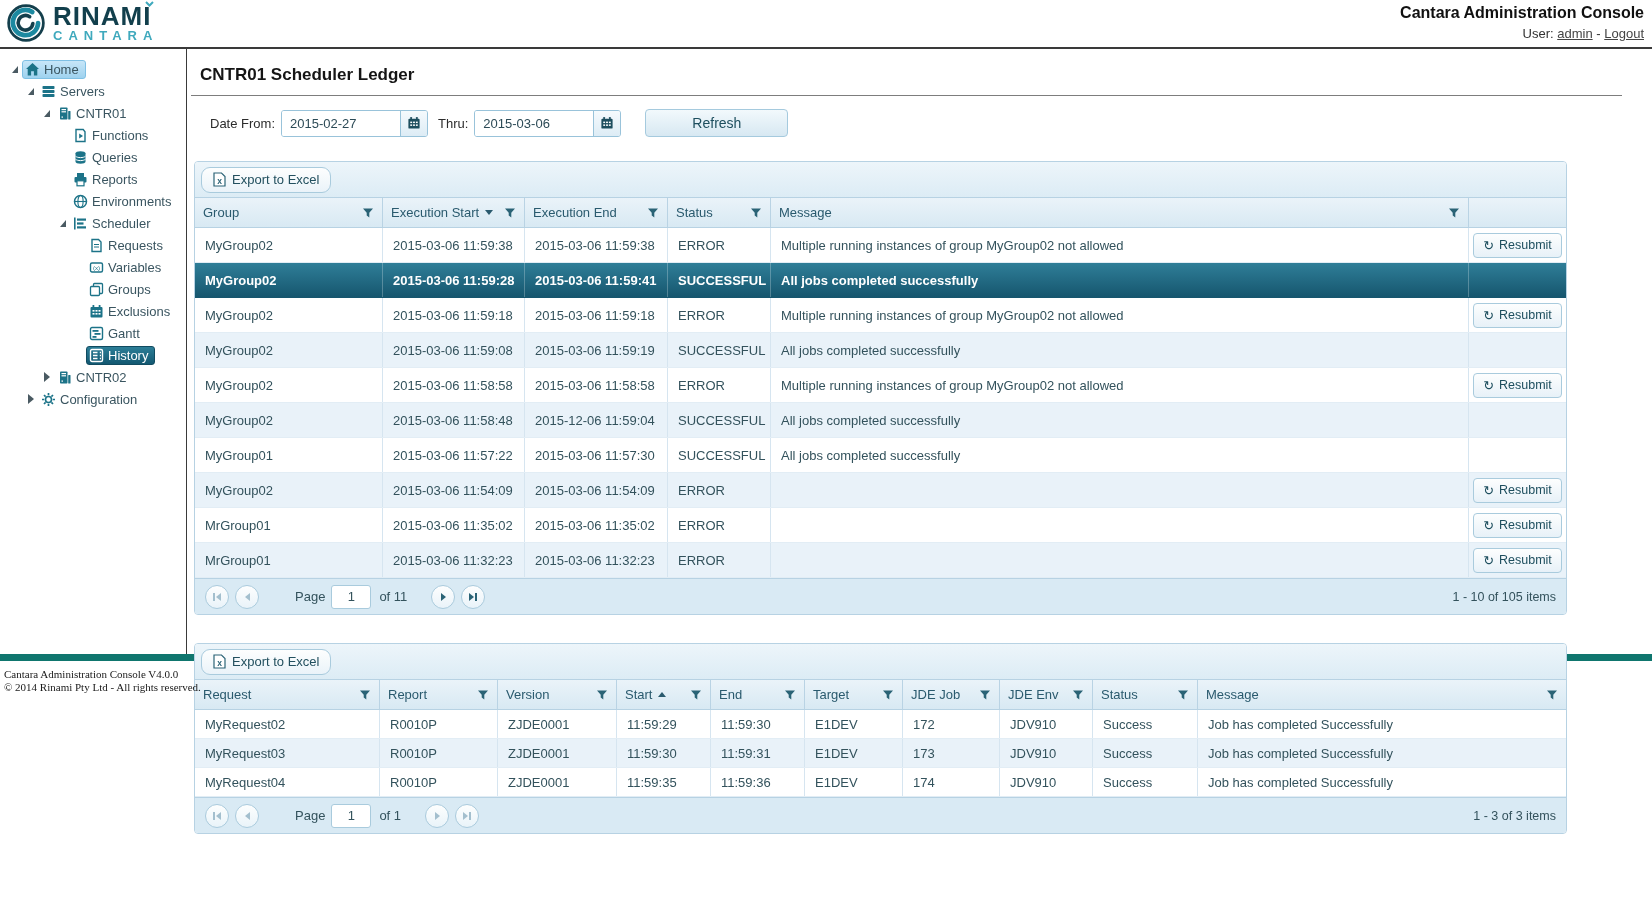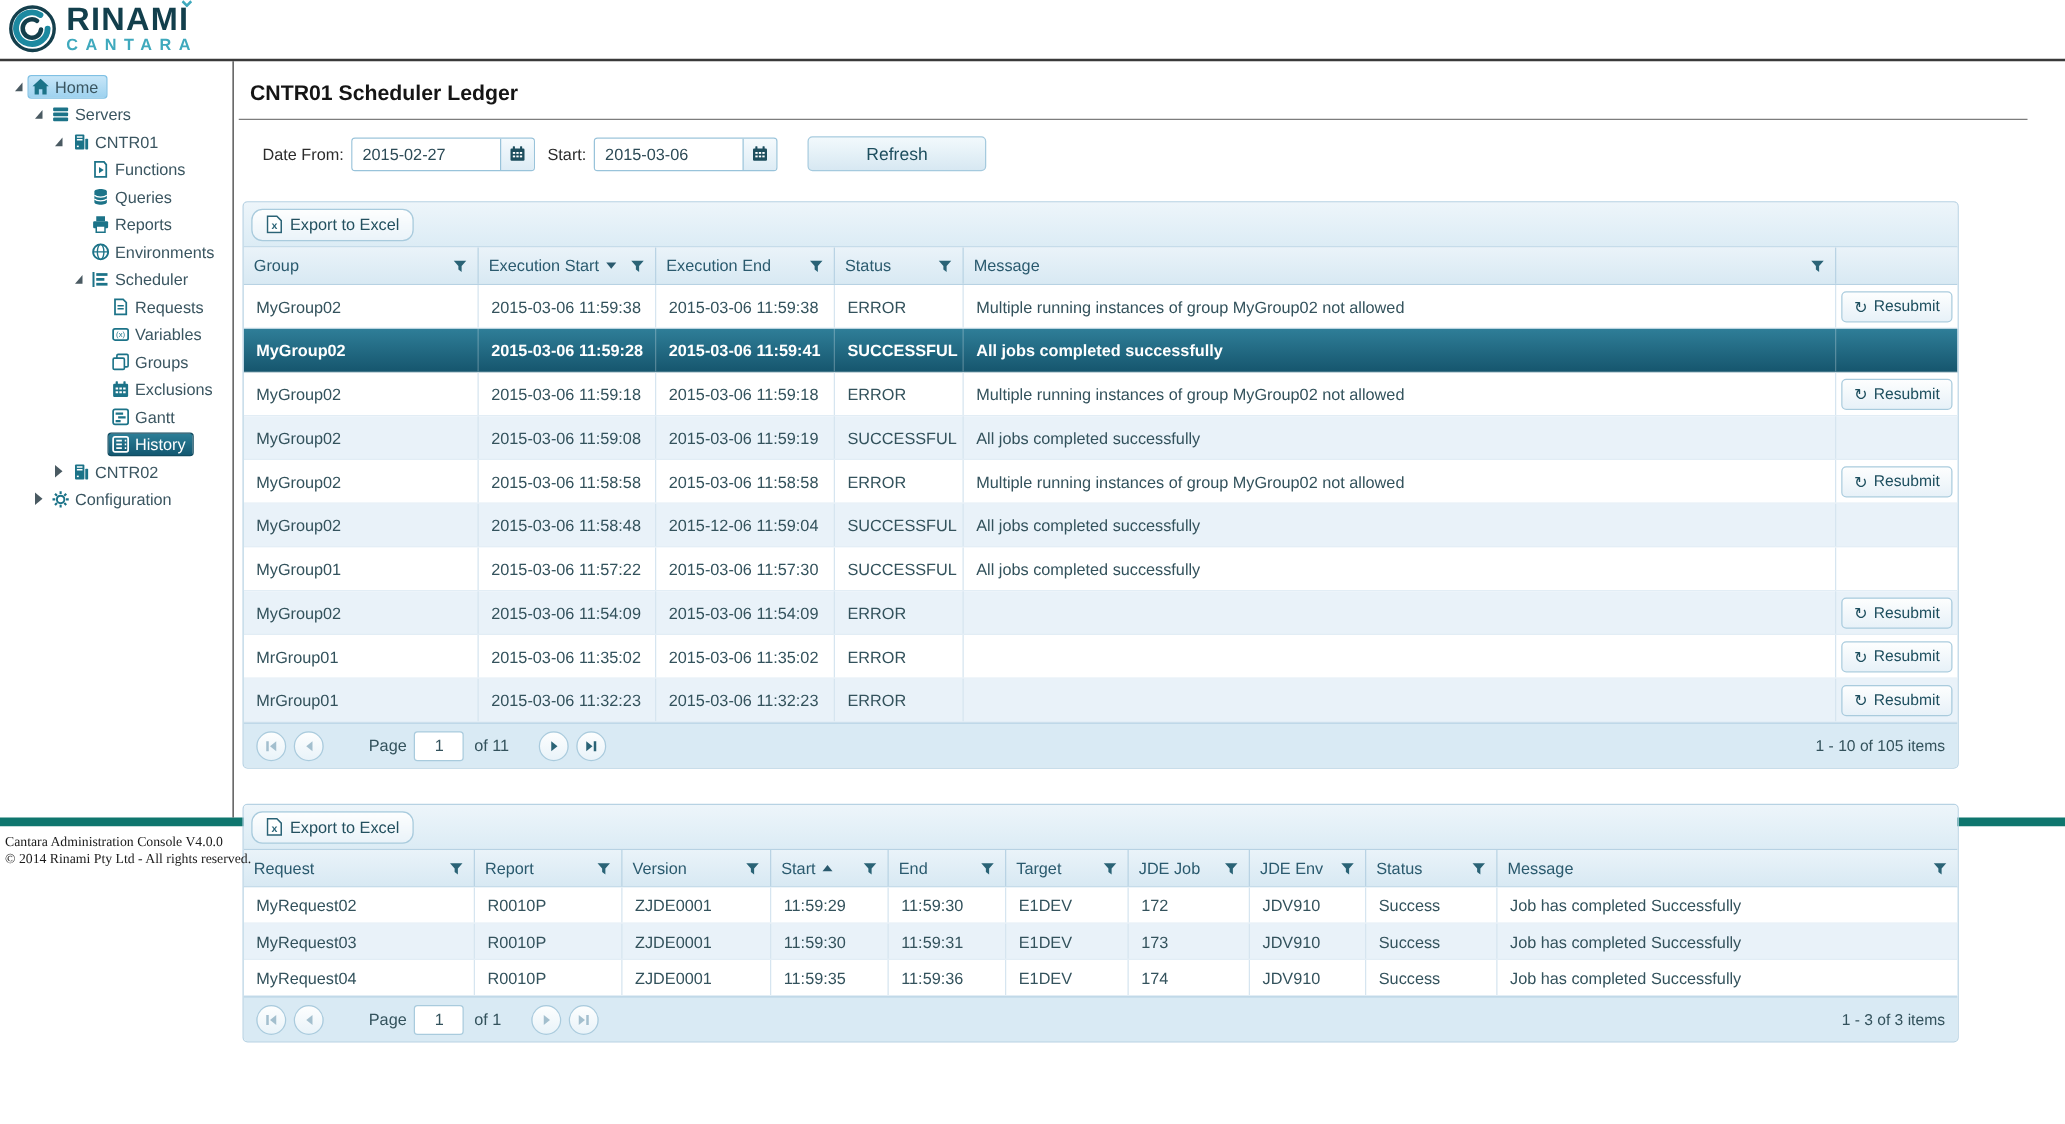--- a/index.html
+++ b/index.html
@@ -113,20 +113,29 @@
       <path d="M25 8.5A12 12 0 1 0 30.5 19" fill="none" stroke="#1c89a0" stroke-width="4.5" stroke-linecap="round"></path>
       <path d="M22.5 13A7 7 0 1 0 25.5 19.5" fill="none" stroke="#143f4c" stroke-width="3.4" stroke-linecap="round"></path>
     </svg>
     <div class="logo-text">
       <div class="logo-line1"><span>RINAMI</span><svg class="logo-caron" width="9" height="6" viewBox="0 0 9 6">
             <path d="M1 1l3.5 3.5L8 1" stroke="#3fa9bd" stroke-width="2" fill="none"></path>
           </svg></div>
       <div class="logo-line2">CANTARA</div>
     </div>
   </div>
+  <div class="header-right">
+    <div class="app-title">Cantara Administration Console</div>
+    <div class="user-row">
+      <span>User:</span>
+      <a class="hlink">admin</a>
+      <span>-</span>
+      <a class="hlink">Logout</a>
+    </div>
+  </div>
 </header>
 
 <div class="body-wrap">
 
   <nav class="sidebar">
 
     <div class="titem pad0">
       <span class="caret">
           <span class="c-exp"></span>
         </span>
@@ -400,21 +409,21 @@
                 <rect x="3.5" y="6" width="2" height="1.6"></rect>
                 <rect x="6.5" y="6" width="2" height="1.6"></rect>
                 <rect x="9.5" y="6" width="2" height="1.6"></rect>
                 <rect x="3.5" y="9" width="2" height="1.6"></rect>
                 <rect x="6.5" y="9" width="2" height="1.6"></rect>
                 <rect x="9.5" y="9" width="2" height="1.6"></rect>
               </g>
             </svg>
           </button>
       </span>
-      <span class="flabel">Start:</span>
+      <span class="flabel">Thru:</span>
       <span class="datepicker">
         <input value="2015-03-06" style="">
         <button class="cal-btn">
             <svg width="14" height="14" viewBox="0 0 15 15">
               <rect x="1.5" y="3" width="12" height="10.5" rx="1" fill="#1d4e5e"></rect>
               <rect x="3.5" y="1" width="1.8" height="3" rx="0.5" fill="#1d4e5e"></rect>
               <rect x="9.7" y="1" width="1.8" height="3" rx="0.5" fill="#1d4e5e"></rect>
               <g fill="#fff">
                 <rect x="3.5" y="6" width="2" height="1.6"></rect>
                 <rect x="6.5" y="6" width="2" height="1.6"></rect>

